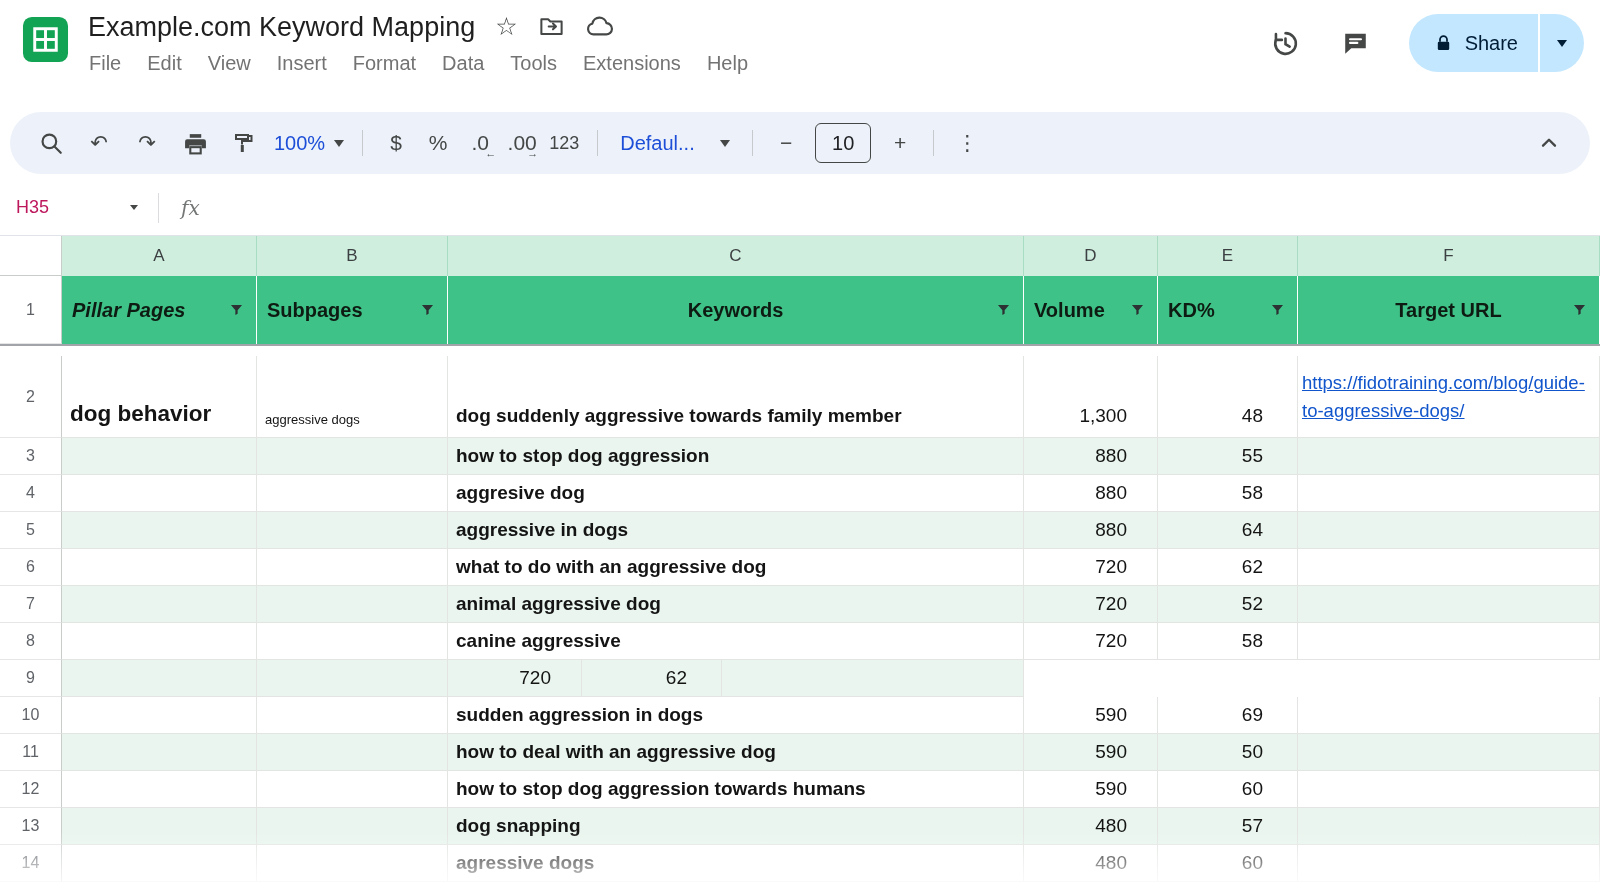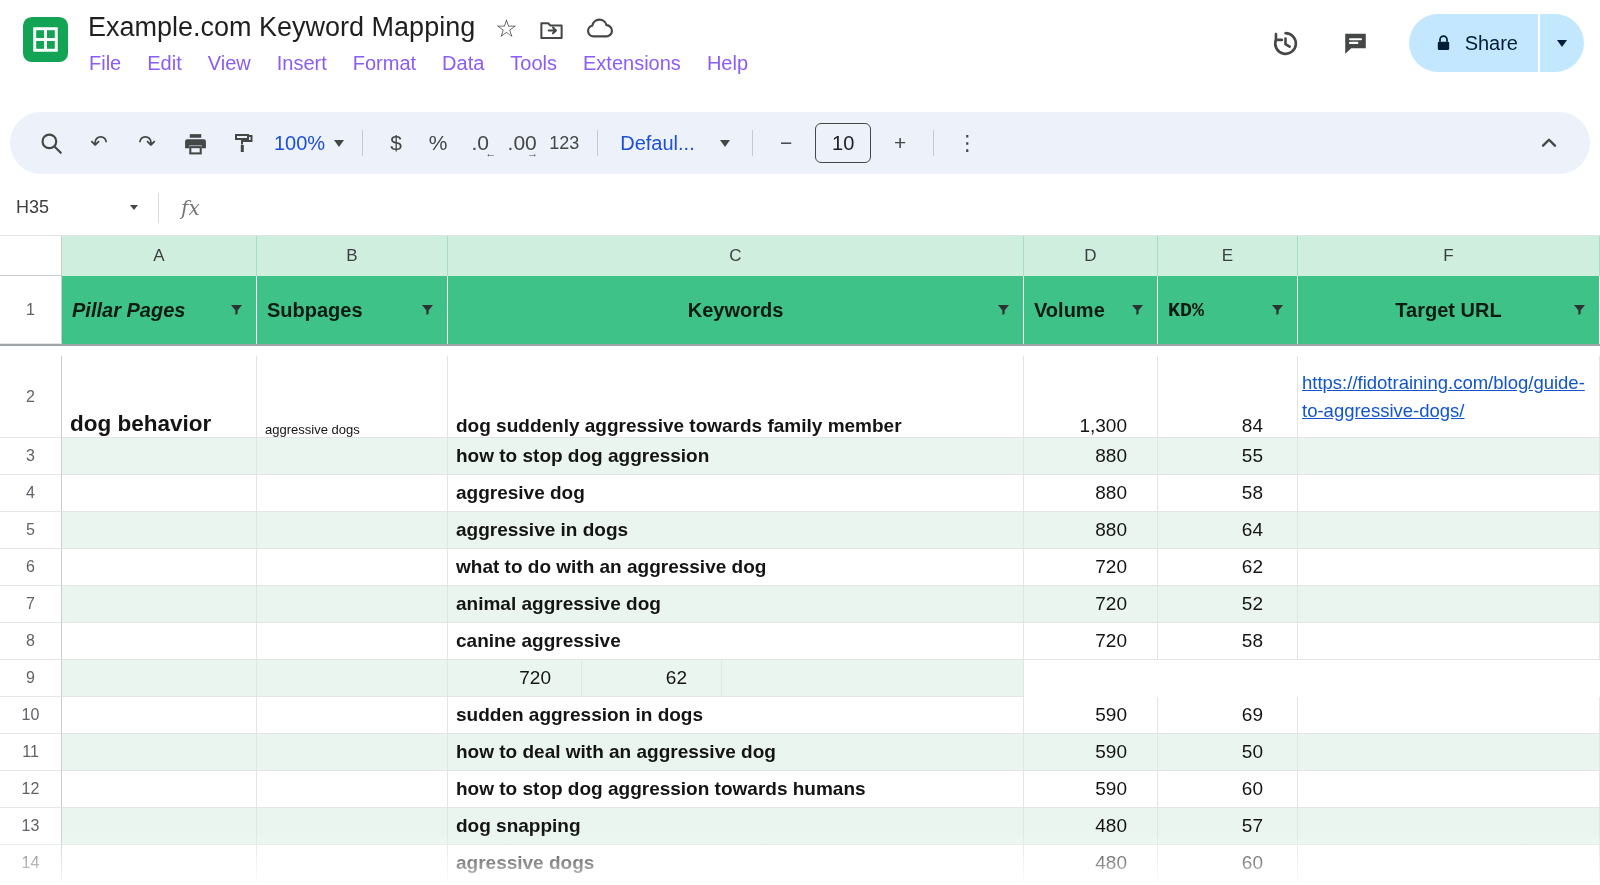--- a/index.html
+++ b/index.html
@@ -4,25 +4,25 @@
 <style>
   html,body{margin:0;padding:0}
   body{
     width:1600px;height:885px;overflow:hidden;position:relative;
     background:#fff;font-family:"Liberation Sans",sans-serif;color:#202124;
   }
   
   .titlebar{position:absolute;top:0;left:0;width:100%;height:106px;background:#fff}
   .logo{position:absolute;left:22px;top:16px;width:47px;height:47px;cursor:pointer}
   .title-block{position:absolute;left:88px;top:12px}
-  .title-row{display:flex;align-items:flex-end;gap:20px}
+  .title-row{display:flex;align-items:flex-start;gap:20px}
   .doc-title{font-size:27px;font-weight:500;color:#1f1f1f;white-space:nowrap}
   .ticon{color:#444746;font-size:25px;display:flex;align-items:center;background:none;border:0;padding:0;cursor:pointer}
   .menubar{display:flex;margin-top:5px;margin-left:-12px}
-  .menu-item{font-size:20px;color:#8b5cf6;background:none;border:0;padding:4px 13px;font-family:inherit;cursor:pointer;border-radius:8px}
+  .menu-item{font-size:20px;color:#737373;background:none;border:0;padding:4px 13px;font-family:inherit;cursor:pointer;border-radius:8px}
   .right-actions{position:absolute;right:16px;top:12px;height:62px;display:flex;align-items:center;gap:20px}
   .iconbtn{width:50px;height:50px;background:none;border:0;display:flex;align-items:center;justify-content:center;cursor:pointer;border-radius:50%}
   .share-pill{display:flex;align-items:stretch;background:var(--share-pill,#c2e7ff);border-radius:29px;height:58px;overflow:hidden;margin-left:8px}
   .share-main{display:flex;align-items:center;gap:11px;padding:0 20px 0 24px;font-size:20px;font-weight:500;color:#001d35;background:none;border:0;font-family:inherit;cursor:pointer}
   .share-dd{width:46px;border:0;background:none;border-left:2px solid #fff;display:flex;align-items:center;justify-content:center;cursor:pointer}
   .caret{width:0;height:0;border-left:5.5px solid transparent;border-right:5.5px solid transparent;border-top:7px solid #444746}
   .caret.navy{border-top-color:#001d35}
   .caret.sm{border-left-width:4.5px;border-right-width:4.5px;border-top-width:5.5px}
   
   .toolbar{position:absolute;left:10px;right:10px;top:112px;height:62px;background:#edf2fa;border-radius:31px;
@@ -33,21 +33,21 @@
   .tbtn .sub-arrow{font-size:11px;position:absolute;bottom:6px;right:5px;color:#444746}
   .vdiv{width:1px;height:26px;background:#c6cacd;margin:0 10px;flex:0 0 auto}
   .size-box{width:54px;height:38px;border:1.5px solid #444746;border-radius:6px;display:flex;align-items:center;justify-content:center;
     font-size:20px;color:#202124;margin:0 6px;background:transparent;cursor:text}
   .flex-sp{flex:1}
   .zoomtxt,.fonttxt{font-size:20px;color:#1d4ed8}
   
   .formula-bar{position:absolute;left:0;top:180px;width:100%;height:56px;display:flex;align-items:center;
     border-bottom:1px solid #e0e3e7;box-sizing:border-box;background:#fff}
   .name-box{width:152px;padding:0 14px 0 16px;height:100%;display:flex;align-items:center;justify-content:space-between;
-    font-size:18px;color:#404040;cursor:pointer;box-sizing:border-box}
+    font-size:18px;color:#be185d;cursor:pointer;box-sizing:border-box}
   .fbar-div{width:1px;height:30px;background:#dadce0;margin:0 6px}
   .fx{font-family:"DejaVu Serif","Liberation Serif",serif;font-style:italic;font-size:20px;color:#747775;margin-left:16px}
   .formula-input{flex:1;height:100%;cursor:text}
   
   .sheet{position:absolute;top:236px;left:0;width:1600px;height:649px;overflow:hidden;background:#fff}
   .colstrip{display:flex;height:40px}
   .corner{width:62px;background:#fff;border-right:1px solid #c9cdca;border-bottom:1px solid #c9cdca;box-sizing:border-box}
   .cletter{height:100%;background:var(--colstrip-green,#cfeede);border-right:1px solid #a9dcc2;
     display:flex;align-items:center;justify-content:center;font-size:17px;color:#3c4043;box-sizing:border-box;cursor:pointer}
   .hrow{display:flex;height:68px}
@@ -63,21 +63,21 @@
   .row.tall{height:82px}
   .cell{height:100%;display:flex;align-items:center;border-right:1px solid #e2e5e2;border-bottom:1px solid #e2e5e2;
     box-sizing:border-box;padding:0 10px;font-size:19px;color:#141414;background:#fff;overflow:hidden;cursor:cell;white-space:nowrap}
   .row.band .cell{background:var(--band-green,#e9f5ee)}
   .cell.kw{font-weight:bold;padding-left:8px}
   .cell.pillar{font-weight:bold;font-size:22.5px;padding-left:8px}
   .cell.sub{padding-left:8px;font-size:13px}
   .cell.num{justify-content:flex-end;padding-right:30px}
   .cell.kd{padding-right:34px}
   .cell.url{padding:4px 13px 4px 4px;white-space:normal}
-  .row.tall .cell{align-items:flex-end;}
+  .row.tall .cell{align-items:flex-end;padding-bottom:10px}
   .row.tall .cell.url{align-items:center;padding-bottom:4px}
   .cell.url a{color:var(--link-blue,#1155cc);text-decoration:underline;font-size:18.5px;word-break:break-all;line-height:1.5;cursor:pointer}
   .fade{position:absolute;bottom:0;left:0;width:100%;height:54px;pointer-events:none;
     background:linear-gradient(rgba(255,255,255,0),rgba(255,255,255,0.85))}
 </style>
 </head>
 <body>
 
 <div class="titlebar">
   <div class="logo">
@@ -254,42 +254,42 @@
         <svg class="filter" viewBox="0 0 24 24">
           <path d="M4.2 5h15.6l-6.2 7.2v5l-3.2 1.9v-6.9z" fill="#2d3134"></path>
         </svg>
       </div>
       <div class="hcell" style="width: 134px;">
         <span>Volume</span>
         <svg class="filter" viewBox="0 0 24 24">
           <path d="M4.2 5h15.6l-6.2 7.2v5l-3.2 1.9v-6.9z" fill="#2d3134"></path>
         </svg>
       </div>
-      <div class="hcell" style="width: 140px; font-family: Liberation Mono, monospace;">
+      <div class="hcell" style="width: 140px;">
         <span>KD%</span>
         <svg class="filter" viewBox="0 0 24 24">
           <path d="M4.2 5h15.6l-6.2 7.2v5l-3.2 1.9v-6.9z" fill="#2d3134"></path>
         </svg>
       </div>
       <div class="hcell center" style="width: 302px;">
         <span>Target URL</span>
         <svg class="filter" viewBox="0 0 24 24">
           <path d="M4.2 5h15.6l-6.2 7.2v5l-3.2 1.9v-6.9z" fill="#2d3134"></path>
         </svg>
       </div>
     </div>
   <div class="freeze-div"></div>
   <div id="rows">
       <div class="row tall">
         <div class="gut">2</div>
         <div class="cell pillar" style="width: 195px;">dog behavior</div>
         <div class="cell sub" style="width: 191px;">aggressive dogs</div>
         <div class="cell kw" style="width: 576px;">dog suddenly aggressive towards family member</div>
         <div class="cell num" style="width: 134px;">1,300</div>
-        <div class="cell num kd" style="width: 140px;">84</div>
+        <div class="cell num kd" style="width: 140px;">48</div>
         <div class="cell url" style="width: 302px;">
           <a>https://fidotraining.com/blog/guide-to-aggressive-dogs/</a>
         </div>
       </div>
       <div class="row band">
         <div class="gut">3</div>
         <div class="cell pillar" style="width: 195px;"></div>
         <div class="cell sub" style="width: 191px;"></div>
         <div class="cell kw" style="width: 576px;">how to stop dog aggression</div>
         <div class="cell num" style="width: 134px;">880</div>

